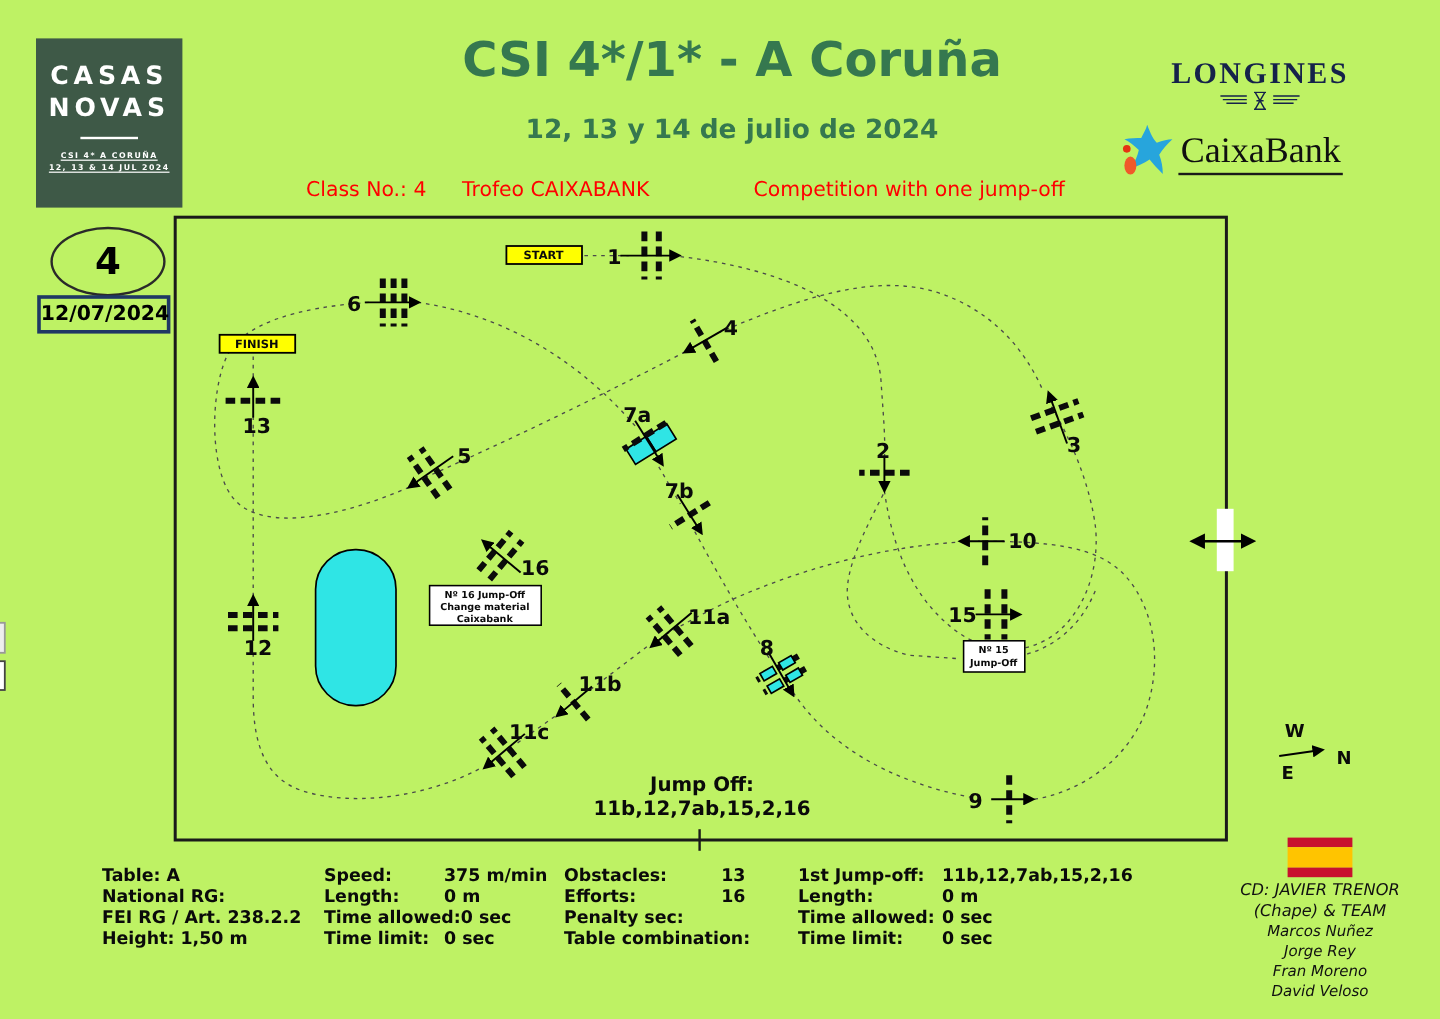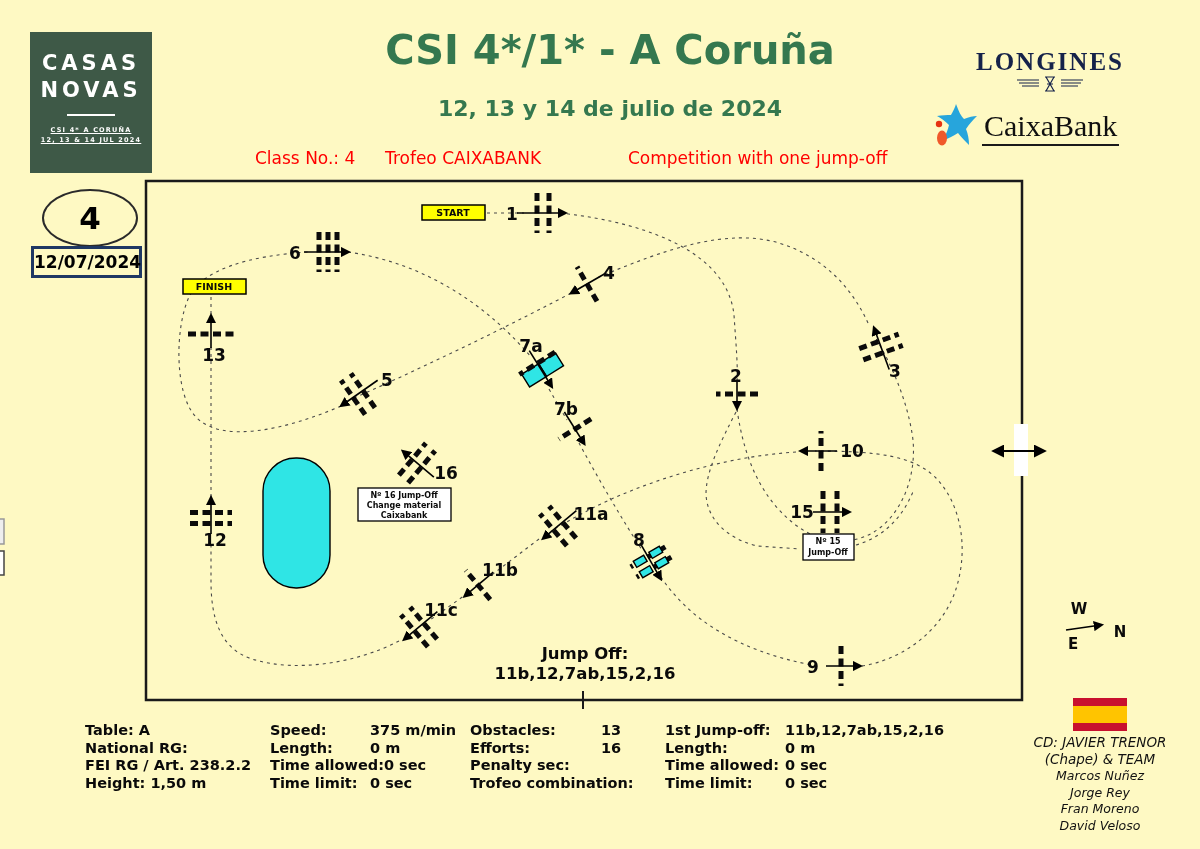--- a/index.html
+++ b/index.html
@@ -1,16 +1,16 @@
 <!DOCTYPE html>
 <html><head>
 <meta charset="utf-8">
 <style>
   html,body{margin:0;padding:0;background:#ffffff;}
-  #page{position:relative;width:1200px;height:849px;background:#fef9c3;overflow:hidden;
+  #page{position:relative;width:1200px;height:849px;background:#bef264;overflow:hidden;
         font-family:"DejaVu Sans","Liberation Sans",sans-serif;}
   .abs{position:absolute;}
   
   .cn-logo{left:30px;top:32px;width:122px;height:141px;background:#3E5947;color:#fff;
            text-align:center;font-weight:bold;}
   .cn-big{font-size:21px;letter-spacing:4px;line-height:27px;}
   .cn-big.first{margin-top:18px;}
   .cn-rule{width:48px;height:2px;background:#fff;margin:10px auto 9px auto;}
   .cn-small{font-size:6.5px;letter-spacing:1.2px;line-height:10px;text-decoration:underline;}
   .title{left:150px;top:27px;width:920px;text-align:center;font-size:40px;font-weight:bold;color:#35784F;}
@@ -310,21 +310,21 @@
       </div>
     <div class="drow">
         <span class="dl3">Efforts:</span>
         <span>16</span>
       </div>
     <div class="drow">
         <span class="dl3">Penalty sec:</span>
         <span></span>
       </div>
     <div class="drow">
-        <span class="dl3">Trofeo combination:</span>
+        <span class="dl3">Table combination:</span>
         <span></span>
       </div>
   </div>
   <div class="abs details" style="left:665px;">
     <div class="drow">
         <span class="dl4">1st Jump-off:</span>
         <span>11b,12,7ab,15,2,16</span>
       </div>
     <div class="drow">
         <span class="dl4">Length:</span>

